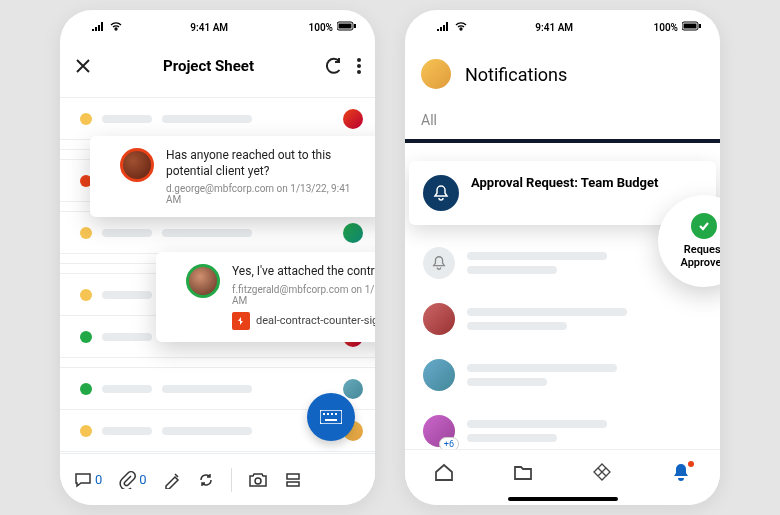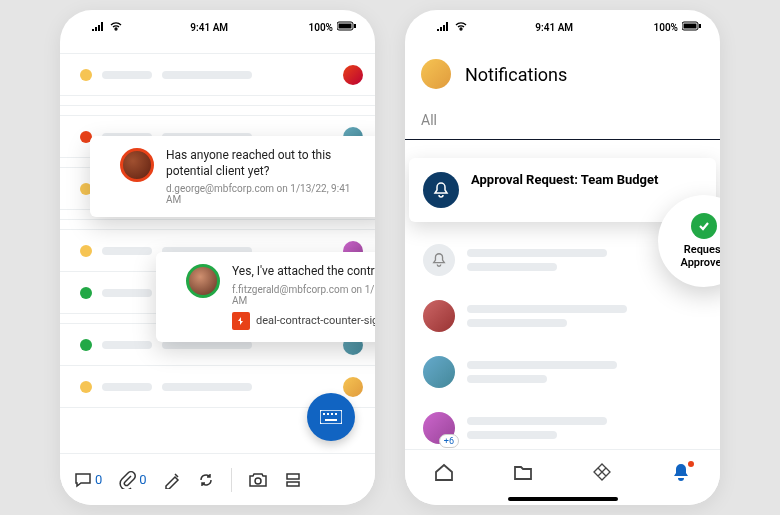--- a/index.html
+++ b/index.html
@@ -146,21 +146,21 @@
   .notif-header {
     height: 60px;
     display: flex;
     align-items: center;
     padding: 0 16px;
     gap: 14px;
   }
   .notif-title { font-size: 18px; font-weight: 400; flex: 1; text-align: left; margin-right: 40px; }
   .user-avatar { width: 30px; height: 30px; border-radius: 50%; background: linear-gradient(135deg,#f6c453,#e09b3d); }
 
-  .tabs { display: flex; padding: 0 16px; gap: 20px; border-bottom: 1px solid #0f172a; }
+  .tabs { display: flex; padding: 0 16px; gap: 20px; border-bottom: 4px solid #0f172a; }
   .tab { padding: 8px 0; font-size: 14px; color: #888; cursor: pointer; border-bottom: 3px solid transparent; }
   .tab.active { color: #1164c2; font-weight: 600; border-bottom-color: #1164c2; }
 
   .notif-list { padding: 8px 0; }
   .notif-card {
     margin: 10px 4px;
     background: #fff;
     border-radius: 6px;
     box-shadow: 0 6px 20px rgba(0,0,0,0.15);
     padding: 14px;
@@ -258,20 +258,43 @@
       <span>
         <svg width="20" height="10" viewBox="0 0 20 10">
             <rect x="0" y="1" width="16" height="8" rx="2" fill="none" stroke="#000"></rect>
             <rect x="1.5" y="2.5" width="13" height="5" fill="#000"></rect>
             <rect x="17" y="3" width="2" height="4" fill="#000"></rect>
           </svg>
       </span>
     </div>
   </div>
 
+  <div class="app-header">
+    <span class="icon-btn">
+      <svg width="18" height="18" viewBox="0 0 18 18">
+          <path d="M3 3l12 12M15 3L3 15" stroke="#222" stroke-width="2"></path>
+        </svg>
+    </span>
+    <span class="title">Project Sheet</span>
+    <div class="right">
+      <span class="icon-btn">
+        <svg width="18" height="18" viewBox="0 0 18 18">
+            <path d="M14 4a7 7 0 10.5 9" stroke="#222" stroke-width="2" fill="none"></path>
+            <path d="M14 1v4h-4" stroke="#222" stroke-width="2" fill="none"></path>
+          </svg>
+      </span>
+      <span class="icon-btn">
+        <svg width="4" height="16" viewBox="0 0 4 16">
+            <circle cx="2" cy="2" r="2" fill="#222"></circle>
+            <circle cx="2" cy="8" r="2" fill="#222"></circle>
+            <circle cx="2" cy="14" r="2" fill="#222"></circle>
+          </svg>
+      </span>
+    </div>
+  </div>
 
   <div class="sheet">
     <div class="collapsed"></div>
     <div class="row">
         <div class="row-dot" style="background:#f6c453"></div>
         <div class="row-skel">
           <div class="skel a"></div>
           <div class="skel b"></div>
         </div>
         <div class="avatar-tiny" style="background:linear-gradient(135deg,#e84118,#b03)"></div>

